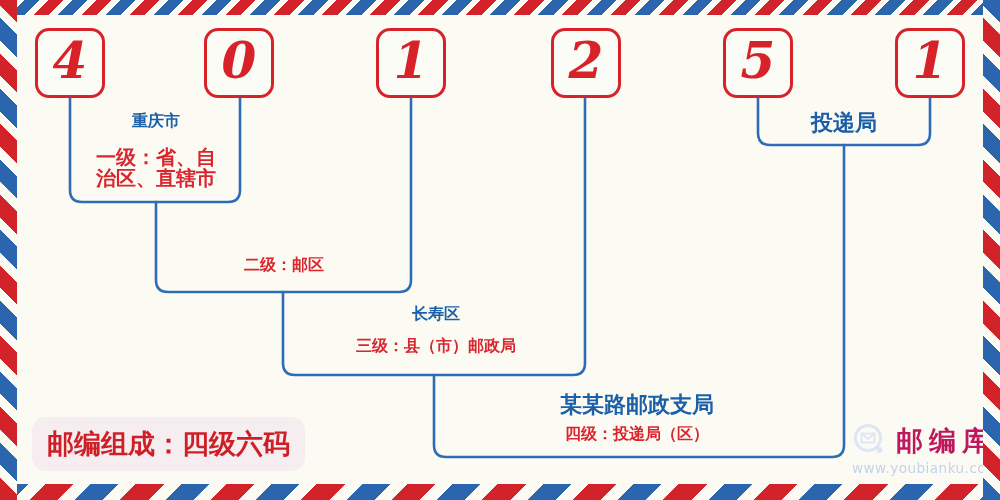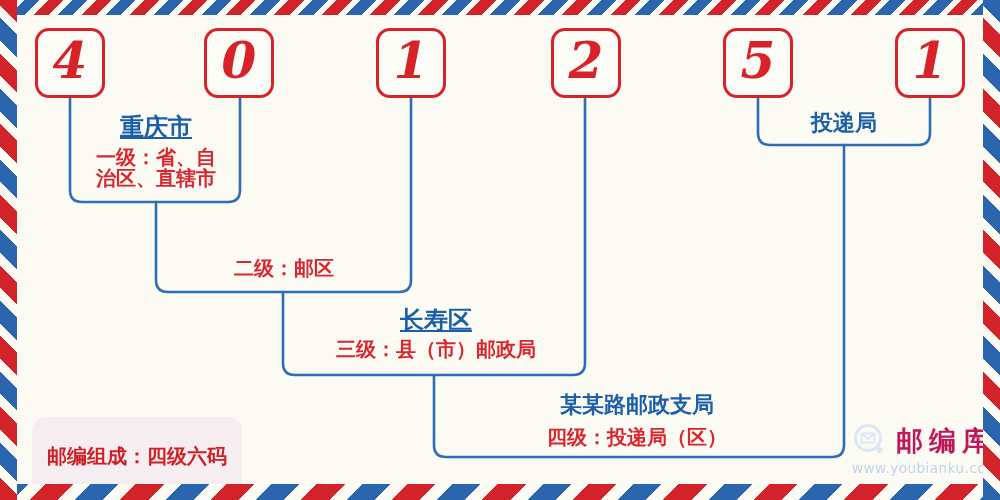--- a/index.html
+++ b/index.html
@@ -37,27 +37,27 @@
     font-family:"DejaVu Serif","Liberation Serif",serif;
     font-style:italic;font-weight:700;font-size:50px;line-height:1;
     color:#d8222a;transform:translateY(-2px);
   }
 
   
   .lbl{position:absolute;white-space:nowrap;transform:translateX(-50%);z-index:2;
        font-weight:700;text-align:center;}
   .lbl-blue{color:#1b5fa8;}
   .lbl-red{color:#d9262e;}
-  .fs24{font-size:24px;text-decoration:underline;} .fs22{font-size:22px;font-family:Liberation Serif, serif;} .fs20{font-size:20px;} .fs19{font-size:20px;}
+  .fs24{font-size:16px;} .fs22{font-size:22px;font-family:Liberation Serif, serif;} .fs20{font-size:16px;} .fs19{font-size:20px;}
 
   
   .badge{
     position:absolute;left:32px;top:417px;z-index:2;
-    background:#f6edf0;border-radius:14px;padding:26px 15px;
-    font-weight:700;font-size:20px;color:#cf1f26;white-space:nowrap;
+    background:#f6edf0;border-radius:14px;padding:9px 15px;
+    font-weight:700;font-size:27px;color:#cf1f26;white-space:nowrap;
   }
 
   
   .watermark{position:absolute;left:852px;top:423px;z-index:2;}
   .wm-row{display:flex;align-items:center;}
   .wm-brand{font-size:27px;font-weight:700;letter-spacing:6px;color:#be185d;
     margin-left:6px;white-space:nowrap;}
   .wm-url{font-size:13.5px;color:#c3d2ec;letter-spacing:.5px;margin-top:1px;white-space:nowrap;}
 </style>
 </head>

